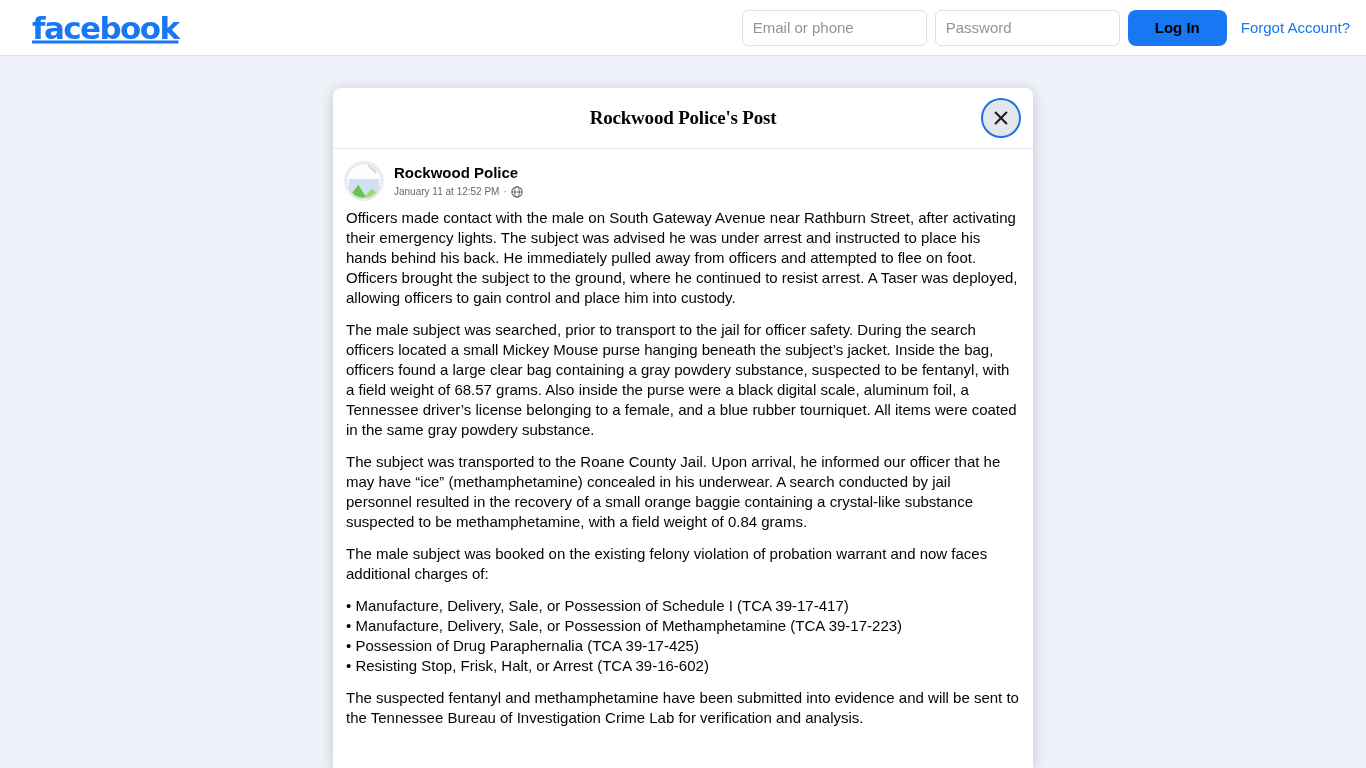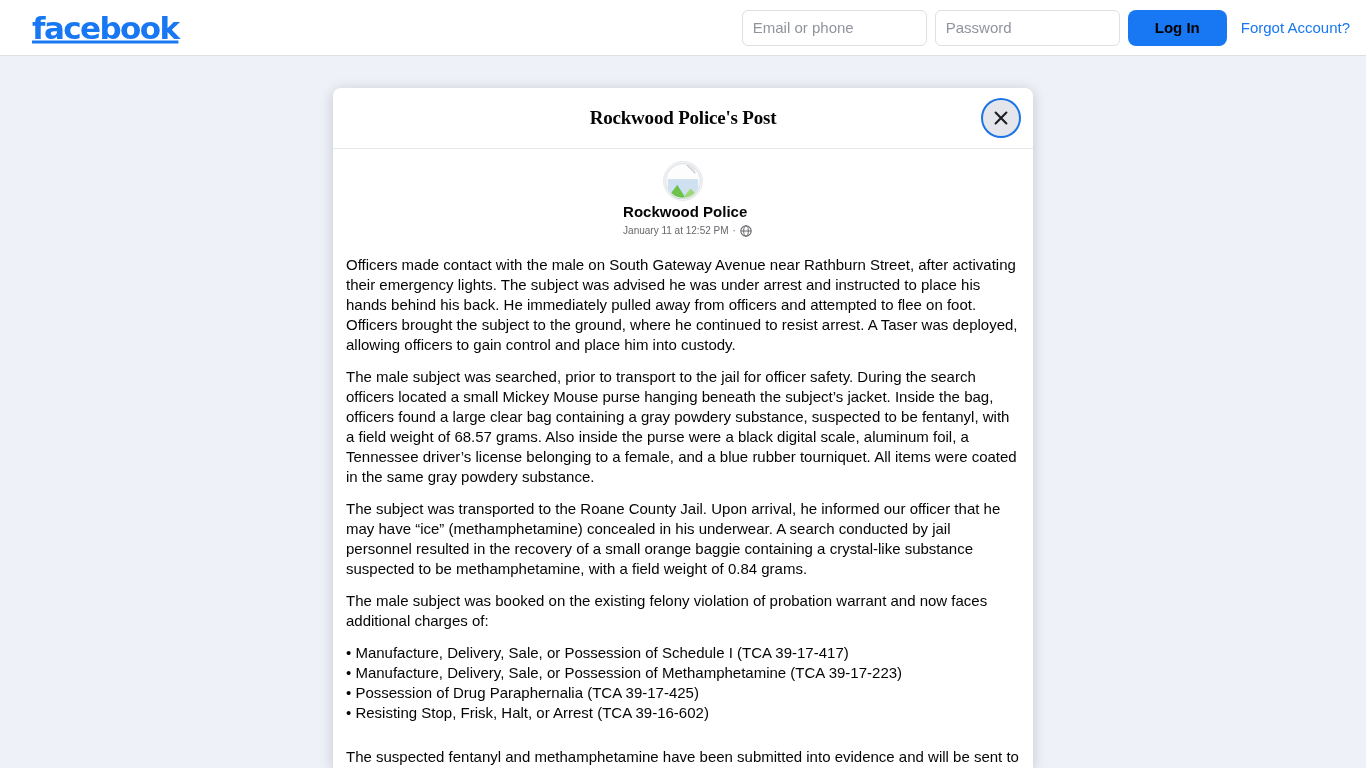--- a/index.html
+++ b/index.html
@@ -132,22 +132,21 @@
   .post-body {
     padding: 12px 0 0 0;
     height: 620px;
     box-sizing: border-box;
     overflow: hidden;
   }
   .author-row {
     display: flex;
     align-items: center;
     padding: 0 12px 0 11px;
-    margin-bottom: 15px;
-    flex-direction: column;
+    margin-bottom: 7px;
   }
   .avatar {
     width: 40px;
     height: 40px;
     border-radius: 50%;
     overflow: hidden;
     background: #f0f2f5;
     flex: 0 0 auto;
     border: 1px solid #e8eaed;
     box-sizing: border-box;
@@ -180,21 +179,21 @@
   .post-text {
     padding: 0 13px;
     font-size: 15px;
     line-height: 20px;
     color: #050505;
   }
   .post-text p {
     margin: 0 0 12px 0;
   }
   .charge-list {
-    margin: 0 0 24px 0;
+    margin: 0 0 12px 0;
   }
   .charge-item {
     font-size: 15px;
     line-height: 20px;
     color: #050505;
   }
   .last-para { margin: 0; }
 </style>
 </head>
 <body>

